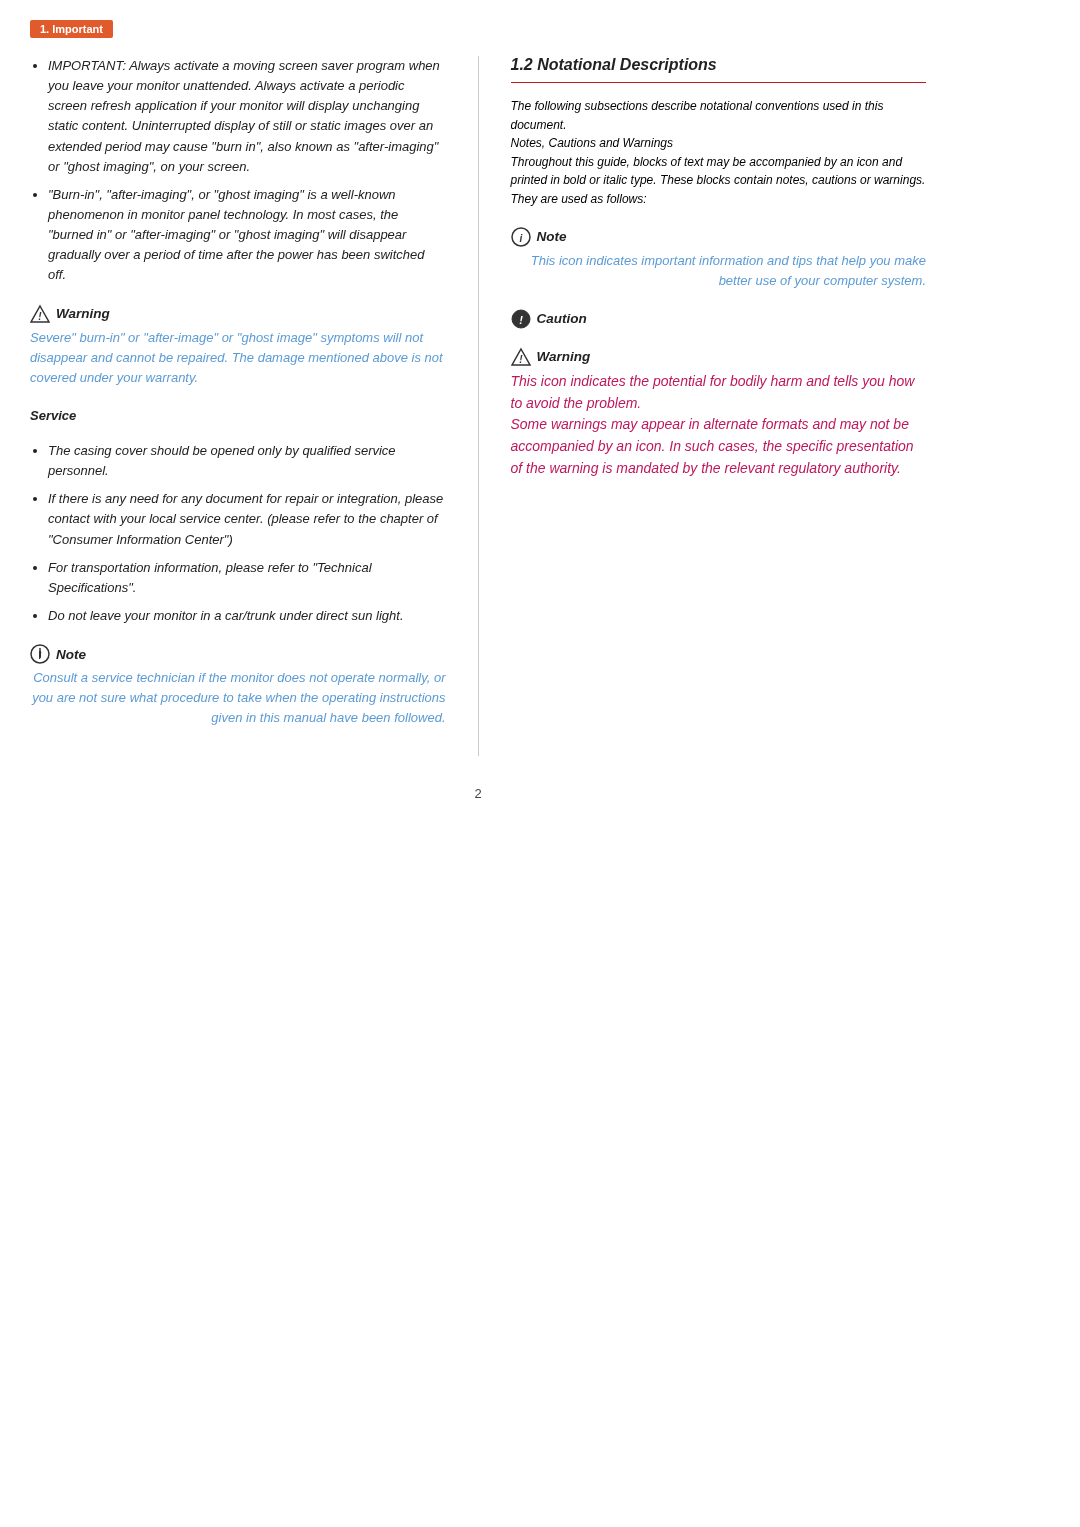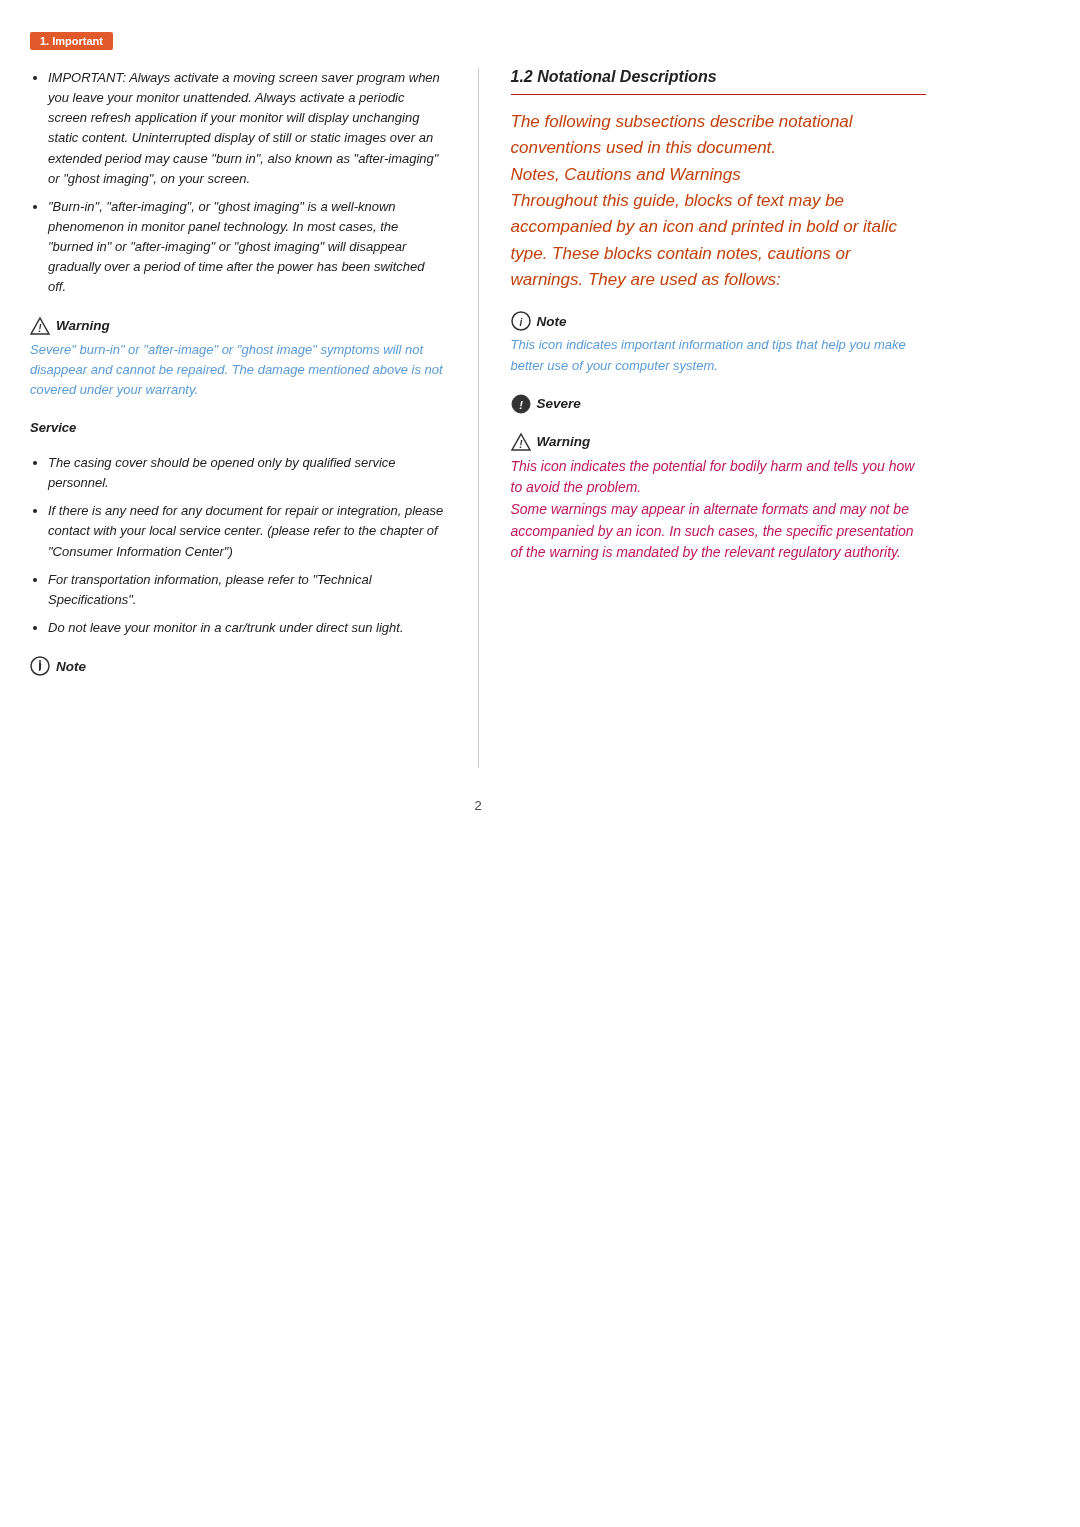--- a/index.html
+++ b/index.html
@@ -10,21 +10,21 @@
       color: #222;
       width: 1080px;
       min-height: 1527px;
       padding: 0;
     }
 
     .page-wrapper {
       width: 956px;
       min-height: 1527px;
       background: #fff;
-      padding: 32px 0 40px 0;
+      padding: 20px 0 40px 0;
       position: relative;
     }
 
     .tab-label {
       display: inline-block;
       background: #e05a2b;
       color: #fff;
       font-size: 11px;
       font-weight: bold;
       padding: 3px 10px;
@@ -111,20 +111,21 @@
     }
 
     .note-block {
       margin: 18px 0 18px 0;
     }
 
     .note-text {
       color: #5b9bd5;
       font-size: 13px;
       line-height: 1.55;
+      text-align: right;
     }
 
     .caution-block {
       margin: 18px 0 18px 0;
     }
 
     .caution-text {
       color: #5b9bd5;
       font-size: 13px;
       line-height: 1.55;
@@ -139,23 +140,23 @@
 
     .right-section-title {
       font-size: 16px;
       font-weight: bold;
       margin-bottom: 14px;
       padding-bottom: 8px;
       border-bottom: 1px solid #b91c1c;
     }
 
     .right-paragraph {
-      font-size: 17px;
-      line-height: 1.55;
-      color: #c2410c;
+      font-size: 12px;
+      line-height: 1.55;
+      color: #000000;
       margin-bottom: 14px;
     }
 
     .page-number {
       text-align: center;
       font-size: 13px;
       color: #444;
       margin-top: 30px;
     }
 
@@ -220,20 +221,21 @@
             <svg viewBox="0 0 20 20" xmlns="http://www.w3.org/2000/svg">
               <circle cx="10" cy="10" r="9" fill="none" stroke="#333" stroke-width="1.5"></circle>
               <line x1="10" y1="7" x2="10" y2="13" stroke="#333" stroke-width="2" stroke-linecap="round"></line>
               <circle cx="10" cy="5" r="1" fill="#333"></circle>
 
               <text x="10" y="15" text-anchor="middle" font-size="9" font-weight="bold" fill="#333">i</text>
             </svg>
           </span>
           <span>Note</span>
         </div>
+        <div class="note-text">Consult a service technician if the monitor does not operate normally, or you are not sure what procedure to take when the operating instructions given in this manual have been followed.</div>
       </div>
     </div>
 
     <div class="divider-vertical"></div>
 
     <div class="right-col">
       <div class="right-section-title">1.2 Notational Descriptions</div>
       <div class="right-paragraph">The following subsections describe notational conventions used in this document.<br>Notes, Cautions and Warnings<br>Throughout this guide, blocks of text may be accompanied by an icon and printed in bold or italic type. These blocks contain notes, cautions or warnings. They are used as follows:</div>
 
       <div class="note-block">
@@ -250,21 +252,21 @@
       </div>
 
       <div class="caution-block">
         <div class="caution-header">
           <span class="caution-icon">
             <svg viewBox="0 0 20 20" xmlns="http://www.w3.org/2000/svg">
               <circle cx="10" cy="10" r="9" fill="#333" stroke="#333" stroke-width="1"></circle>
               <text x="10" y="15" text-anchor="middle" font-size="11" font-weight="bold" fill="#fff">!</text>
             </svg>
           </span>
-          <span>Severe</span>
+          <span>Caution</span>
         </div>
       </div>
 
       <div class="warning-block">
         <div class="warning-header">
           <span class="warning-icon">
             <svg viewBox="0 0 20 20" xmlns="http://www.w3.org/2000/svg">
               <polygon points="10,2 19,18 1,18" fill="none" stroke="#333" stroke-width="1.5"></polygon>
               <text x="10" y="16" text-anchor="middle" font-size="10" font-weight="bold" fill="#333">!</text>
             </svg>

